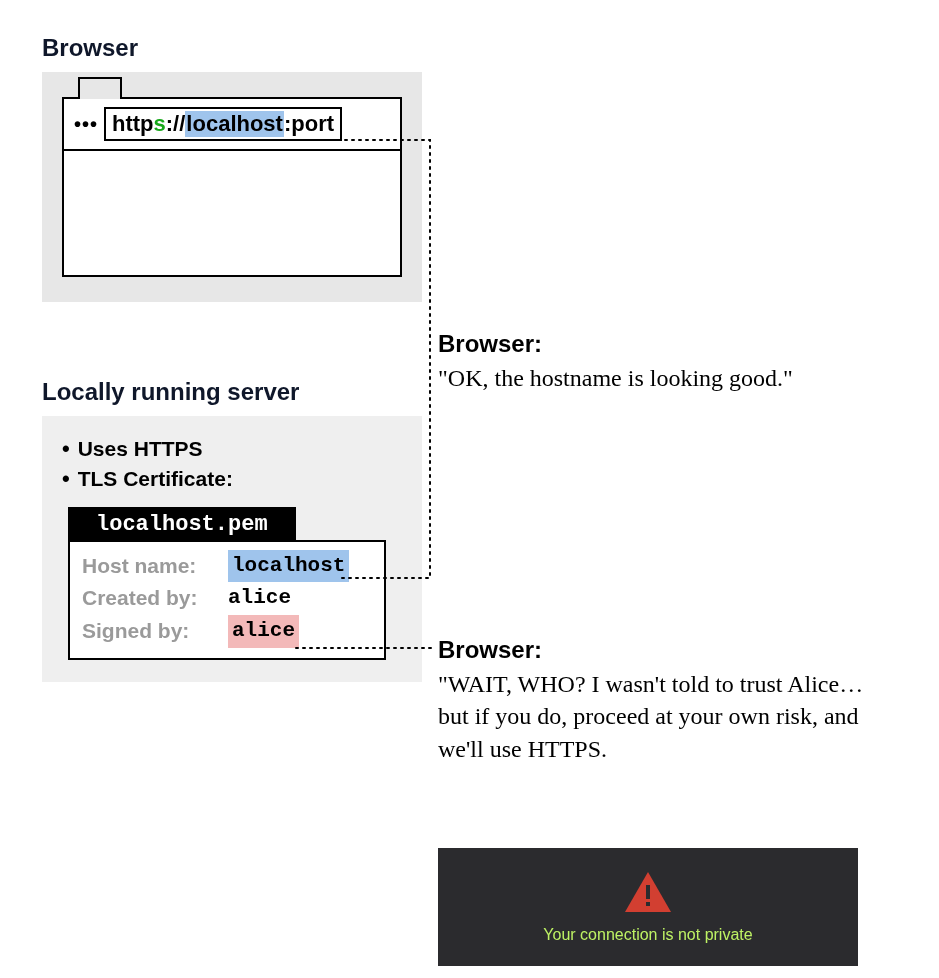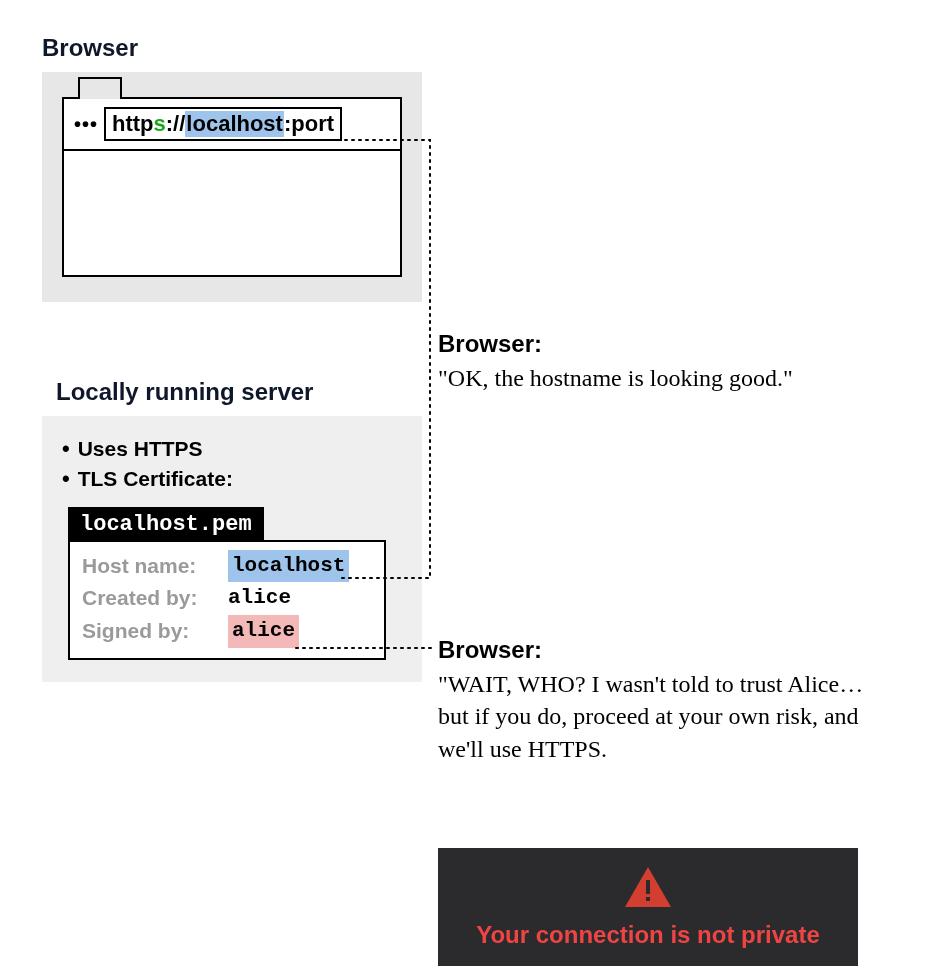--- a/index.html
+++ b/index.html
@@ -92,21 +92,21 @@
   }
   .bullets .row { display:flex; align-items:flex-start; gap:8px;}
   .bullets .dot { font-size:22px; line-height:1.35;}
   .pem-chip {
     display: inline-block;
     background: #000;
     color: #fff;
     font-family: "Courier New", monospace;
     font-weight: 700;
     font-size: 22px;
-    padding: 5px 12px;
+    padding: 5px 28px;
     margin-left: 6px;
   }
   .cert-box {
     border: 2px solid #000;
     background: #fff;
     margin-top: -2px;
     margin-left: 6px;
     width: 318px;
     padding: 8px 12px 10px 12px;
   }
@@ -148,38 +148,38 @@
     width: 420px;
     height: 118px;
     background: #2b2b2e;
     display: flex;
     flex-direction: column;
     align-items: center;
     justify-content: center;
     gap: 12px;
   }
   .warning-text {
-    color: #ef4444;
-    font-size: 24px;
-    font-weight: 700;
+    color: #bef264;
+    font-size: 16px;
+    font-weight: 400;
   }
 
   
   .connectors {
     position: absolute;
     left: 0; top: 0;
     width: 939px; height: 978px;
     pointer-events: none;
   }
 </style>
 </head>
 <body>
 
 <div class="section-title" style="left:42px; top:34px;">Browser</div>
-<div class="section-title" style="left:56px; top:378px;">Locally running server</div>
+<div class="section-title" style="left:42px; top:378px;">Locally running server</div>
 
 <div class="browser-block">
   <div class="browser-window">
     <div class="tab"></div>
     <div class="url-row">
       <span class="dots">•••</span>
       <span class="url-bar">
         <span>http</span>
           <span class="url-s">s</span>
           <span>://</span>

